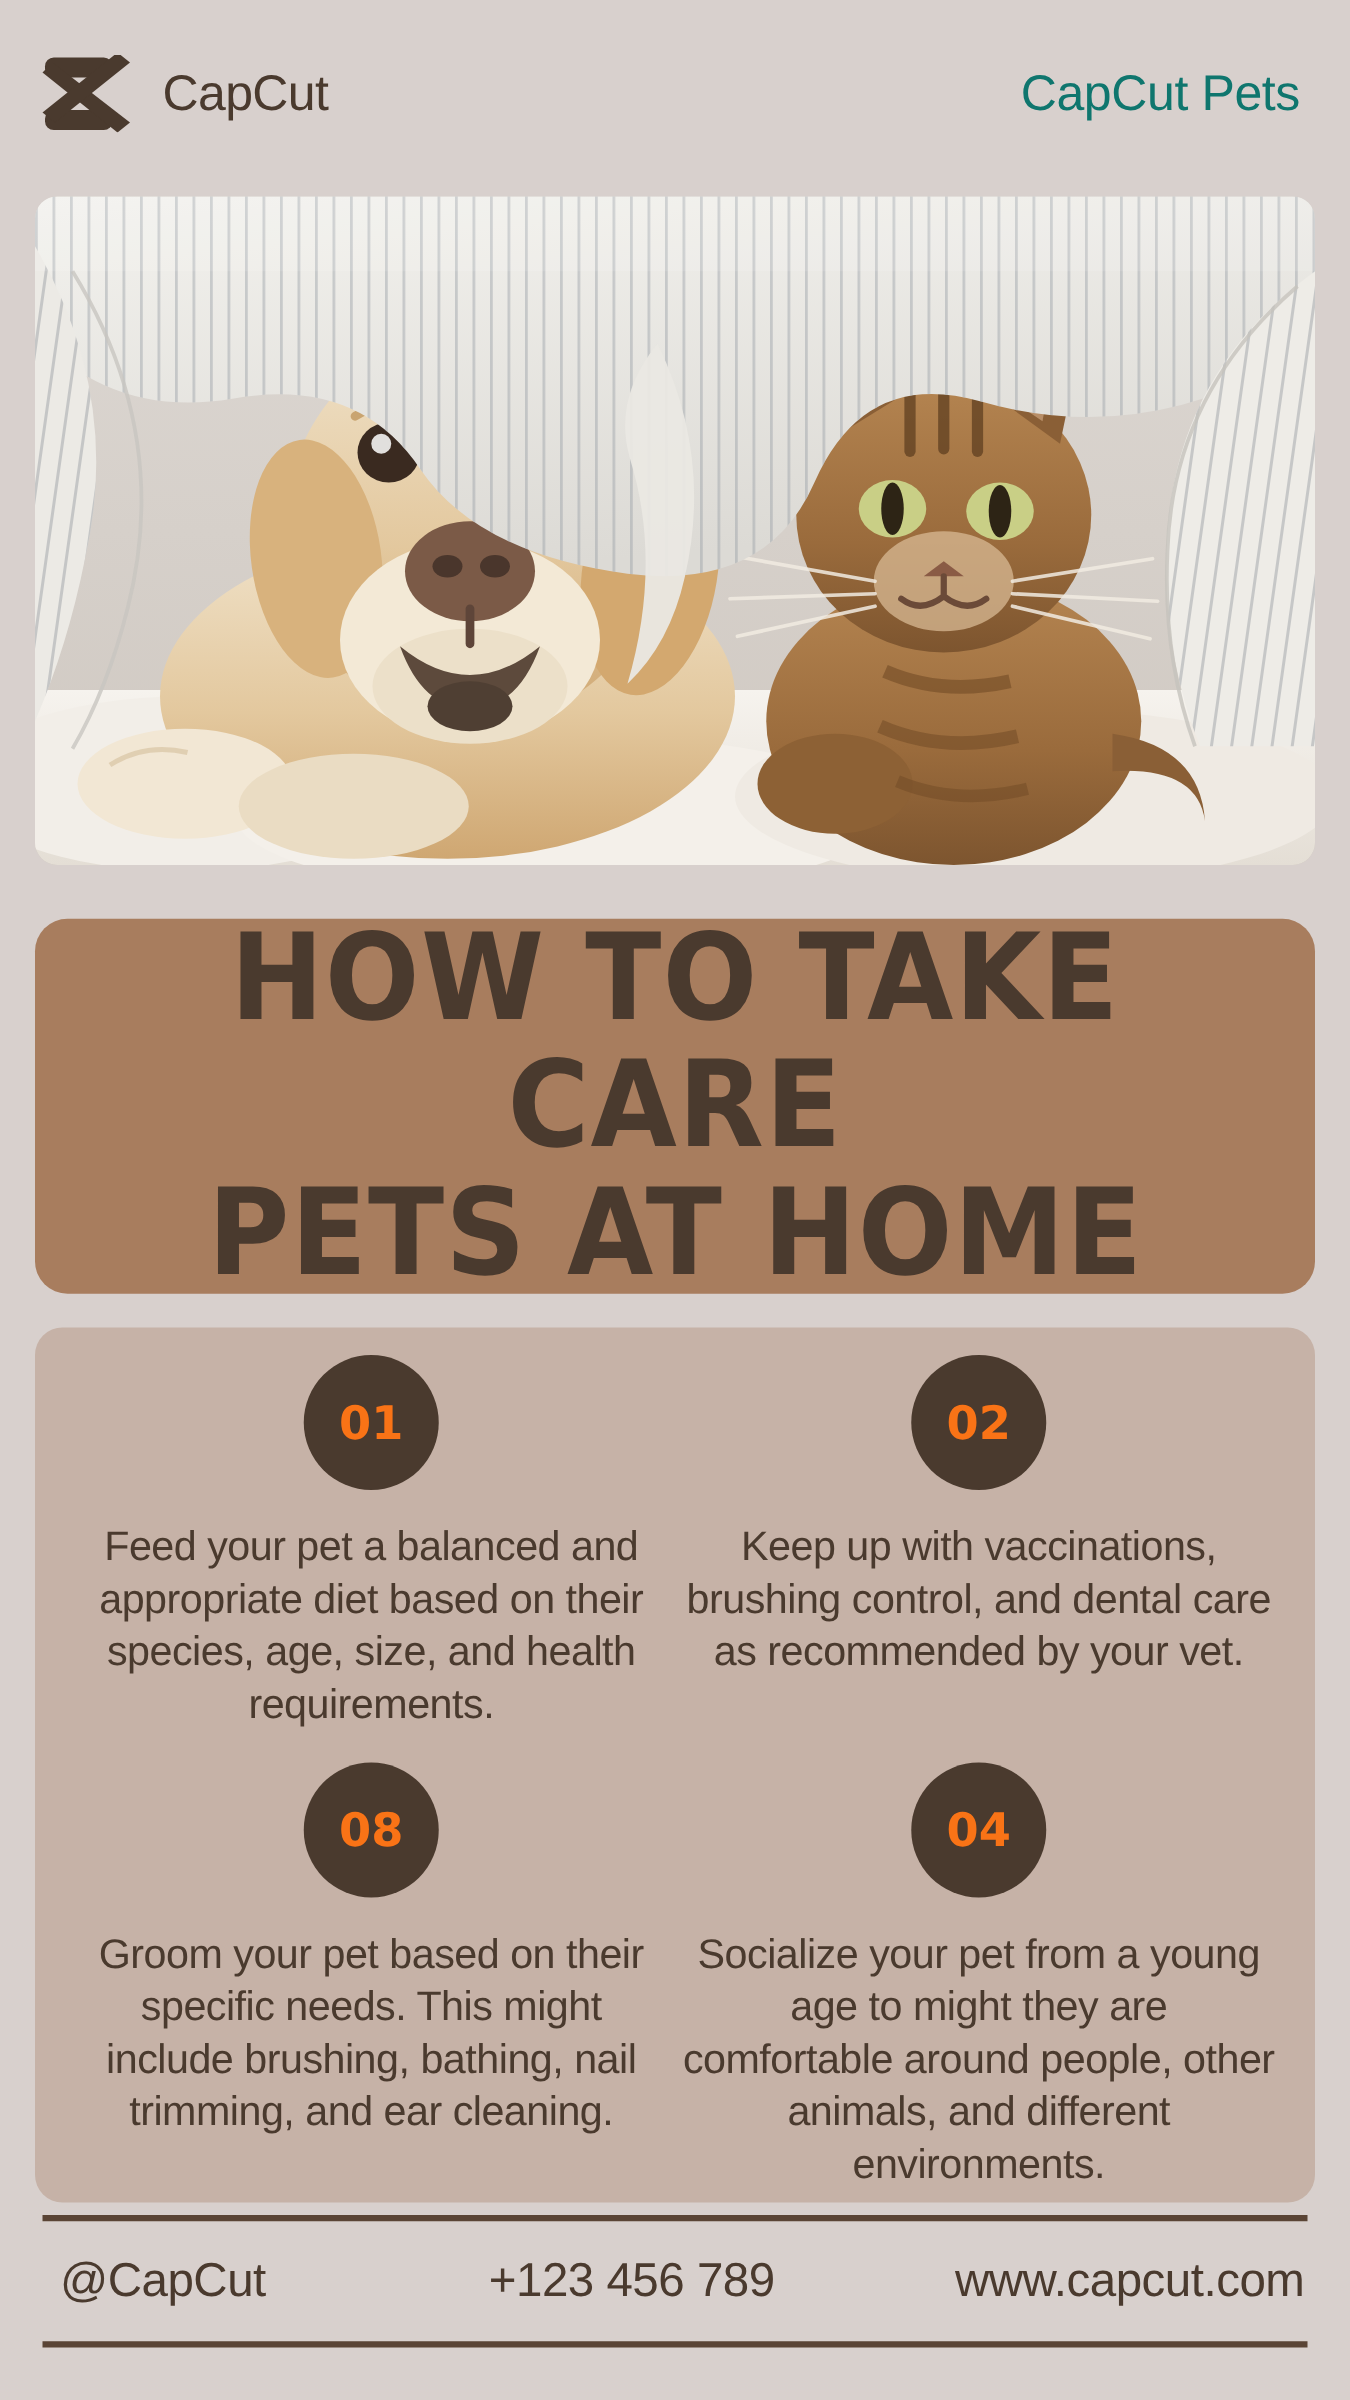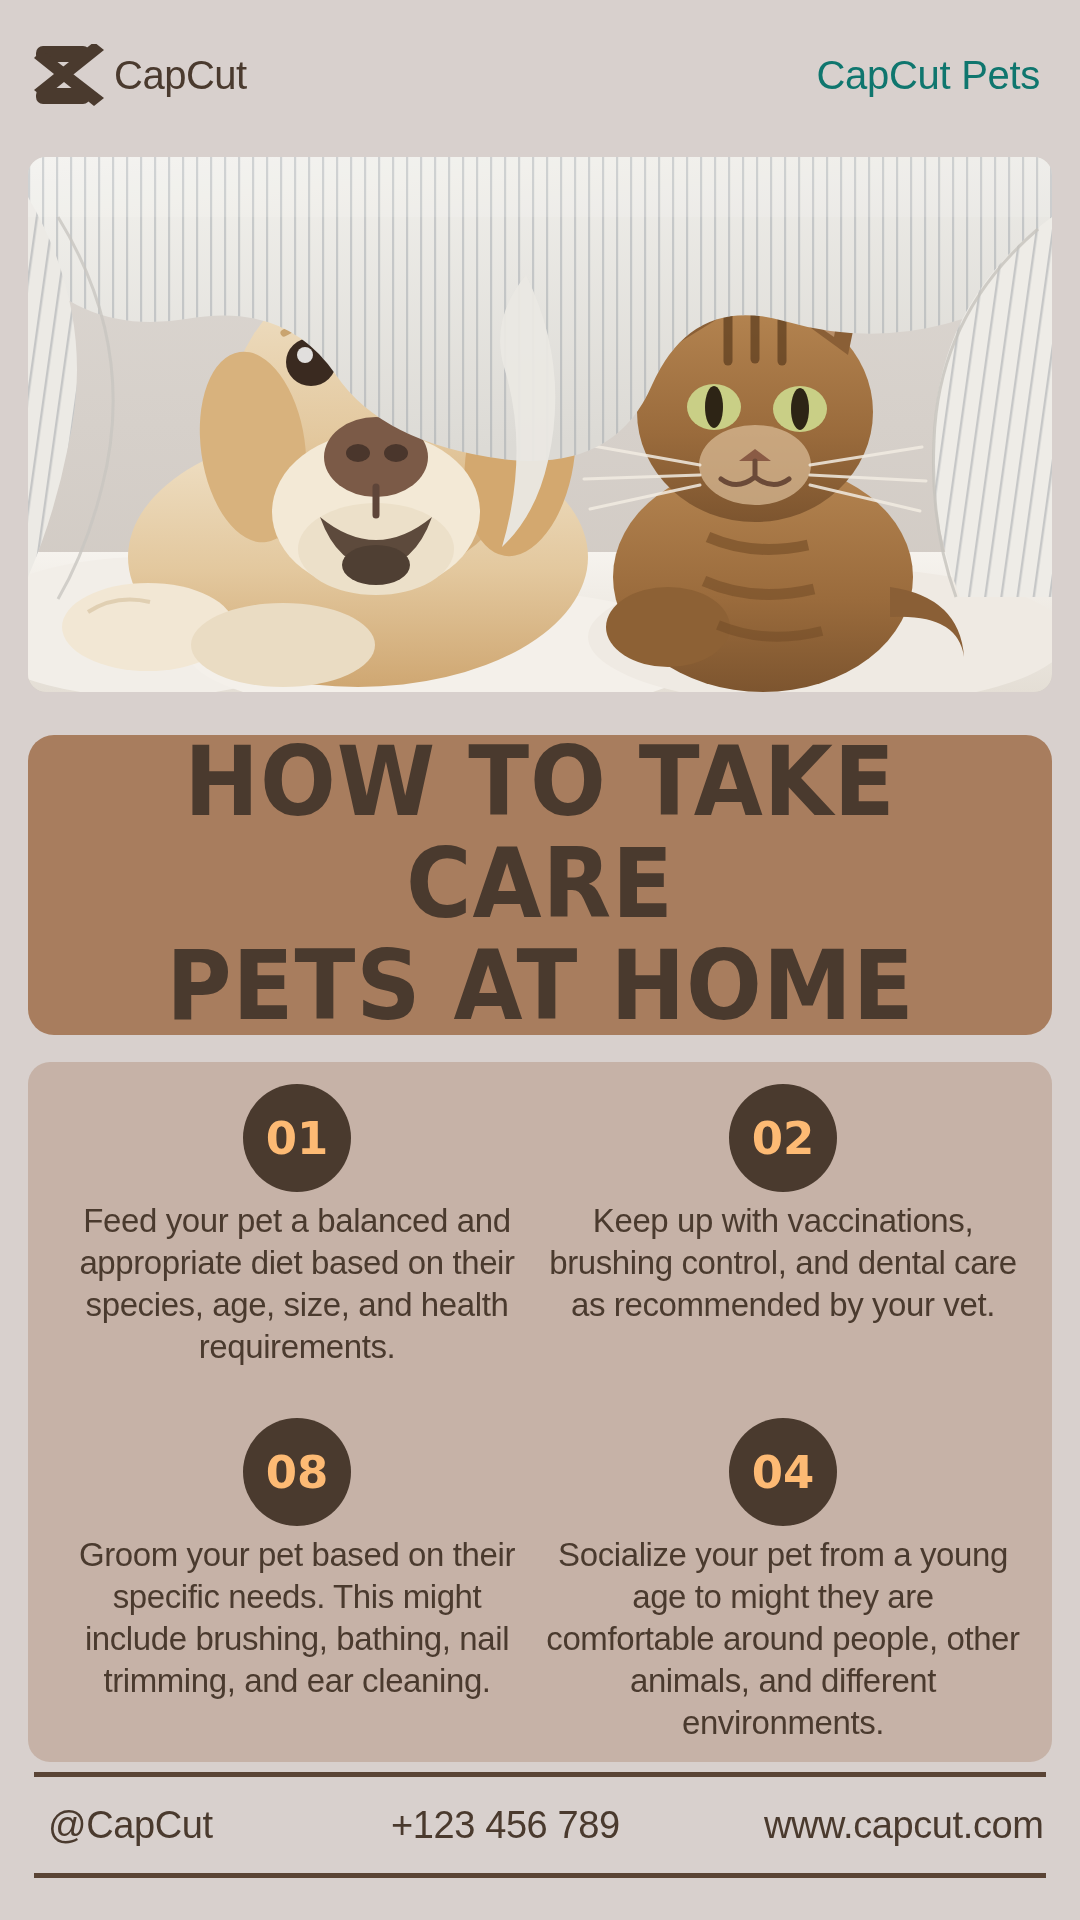--- a/index.html
+++ b/index.html
@@ -27,21 +27,21 @@
     height: 150px;
     display: flex;
     align-items: center;
     justify-content: space-between;
     padding: 0 40px 0 32px;
   }
 
   .brand {
     display: flex;
     align-items: center;
-    gap: 0;
+    gap: 16px;
   }
 
   .logo-mark {
     width: 82px;
     height: 62px;
     display: block;
   }
 
   .brand-name {
     font-size: 40px;
@@ -121,33 +121,33 @@
     flex-direction: column;
     align-items: center;
     padding: 0 6px;
   }
 
   .tip-badge {
     width: 108px;
     height: 108px;
     border-radius: 50%;
     background: #4a3a2e;
-    color: #fdba74;
+    color: #f97316;
     display: flex;
     align-items: center;
     justify-content: center;
     font-family: "DejaVu Sans", sans-serif;
     font-weight: bold;
-    font-size: 45px;
+    font-size: 37px;
     letter-spacing: 0px;
     flex: 0 0 auto;
   }
 
   .tip-text {
-    margin-top: 8px;
+    margin-top: 24px;
     color: #4a3a2e;
     font-size: 33px;
     line-height: 1.27;
     text-align: center;
     letter-spacing: -0.4px;
   }
 
   
   #footer {
     position: absolute;

